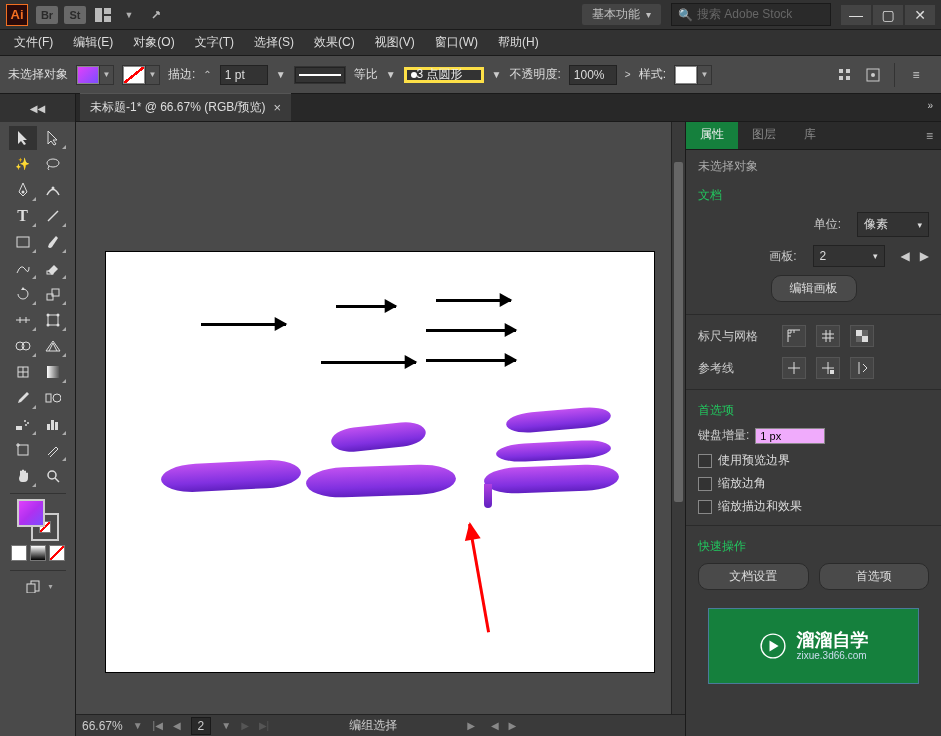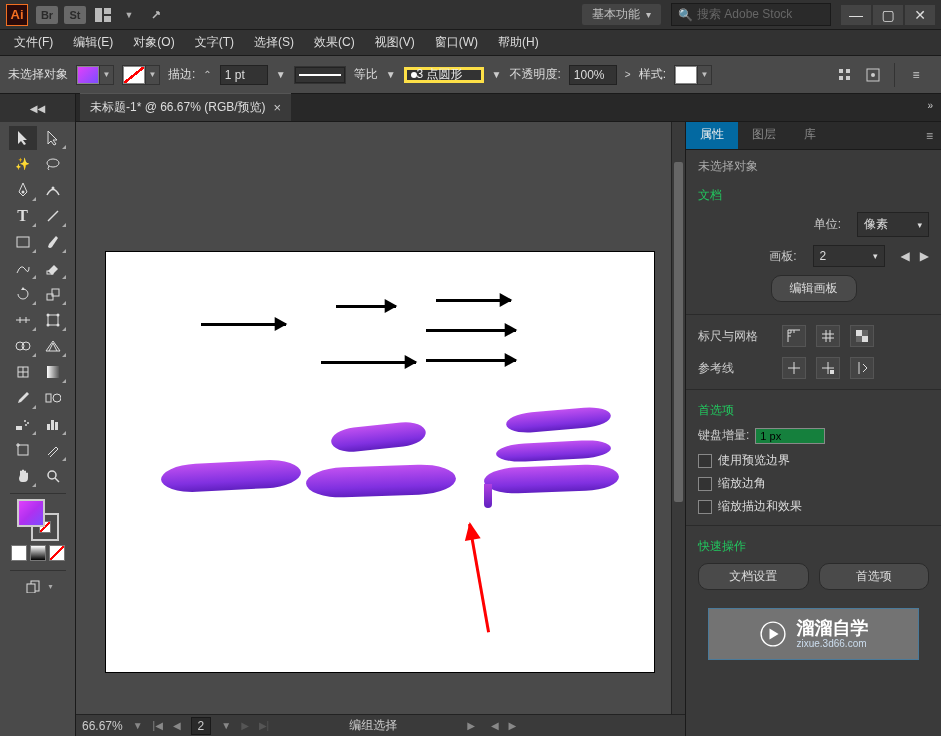--- a/index.html
+++ b/index.html
@@ -418,21 +418,21 @@
       height: 28px;
       align-items: flex-end;
     }
     .panel-tab {
       padding: 6px 14px;
       color: #888;
       background: #2a2a2a;
       cursor: pointer;
     }
     .panel-tab.active {
-      background: #0369a1;
+      background: #15803d;
       color: #eee;
     }
     .panel-tabs .menu-tick { margin-left: auto; padding: 6px 8px; color: #aaa; }
     .panel-body { padding: 8px 12px; color: #ccc; flex: 1; overflow-y: auto; }
     .panel-section-title { color: #22c55e; font-size: 12px; margin: 12px 0 8px; }
     .panel-subtitle { color: #aaa; margin-bottom: 8px; }
     .prop-row {
       display: flex;
       align-items: center;
       justify-content: flex-end;
@@ -472,35 +472,35 @@
     }
     .checkbox-row {
       display: flex; align-items: center; gap: 6px; margin: 6px 0; color: #ddd;
     }
     .chk {
       width: 14px; height: 14px; border: 1px solid #888; background: #333;
     }
     .panel-divider { height: 1px; background: #2a2a2a; margin: 10px -12px; }
     .watermark {
       margin: 18px 10px 10px;
-      height: 52px;
-      background: #737373;
+      height: 76px;
+      background: #15803d;
       border: 1px solid #4a7a9a;
       display: flex;
       align-items: center;
       justify-content: center;
       gap: 10px;
       color: #fff;
       font-size: 16px;
     }
     .watermark svg { width: 28px; height: 28px; }
     .wm-text { display: flex; flex-direction: column; line-height: 1.1; }
     .wm-sub { font-size: 10px; color: #cde; }
     .pref-input {
-      background: #15803d; color: #000; border: 1px solid #888; padding: 1px 4px; width: 70px; font-size: 11px;
+      background: #f0abfc; color: #000; border: 1px solid #888; padding: 1px 4px; width: 70px; font-size: 11px;
     }
   </style>
 </head>
 <body>
 
 <div class="titlebar">
   <div class="ai-logo">Ai</div>
   <div class="titlebar-badge">Br</div>
   <div class="titlebar-badge">St</div>
   <div class="titlebar-icon">

